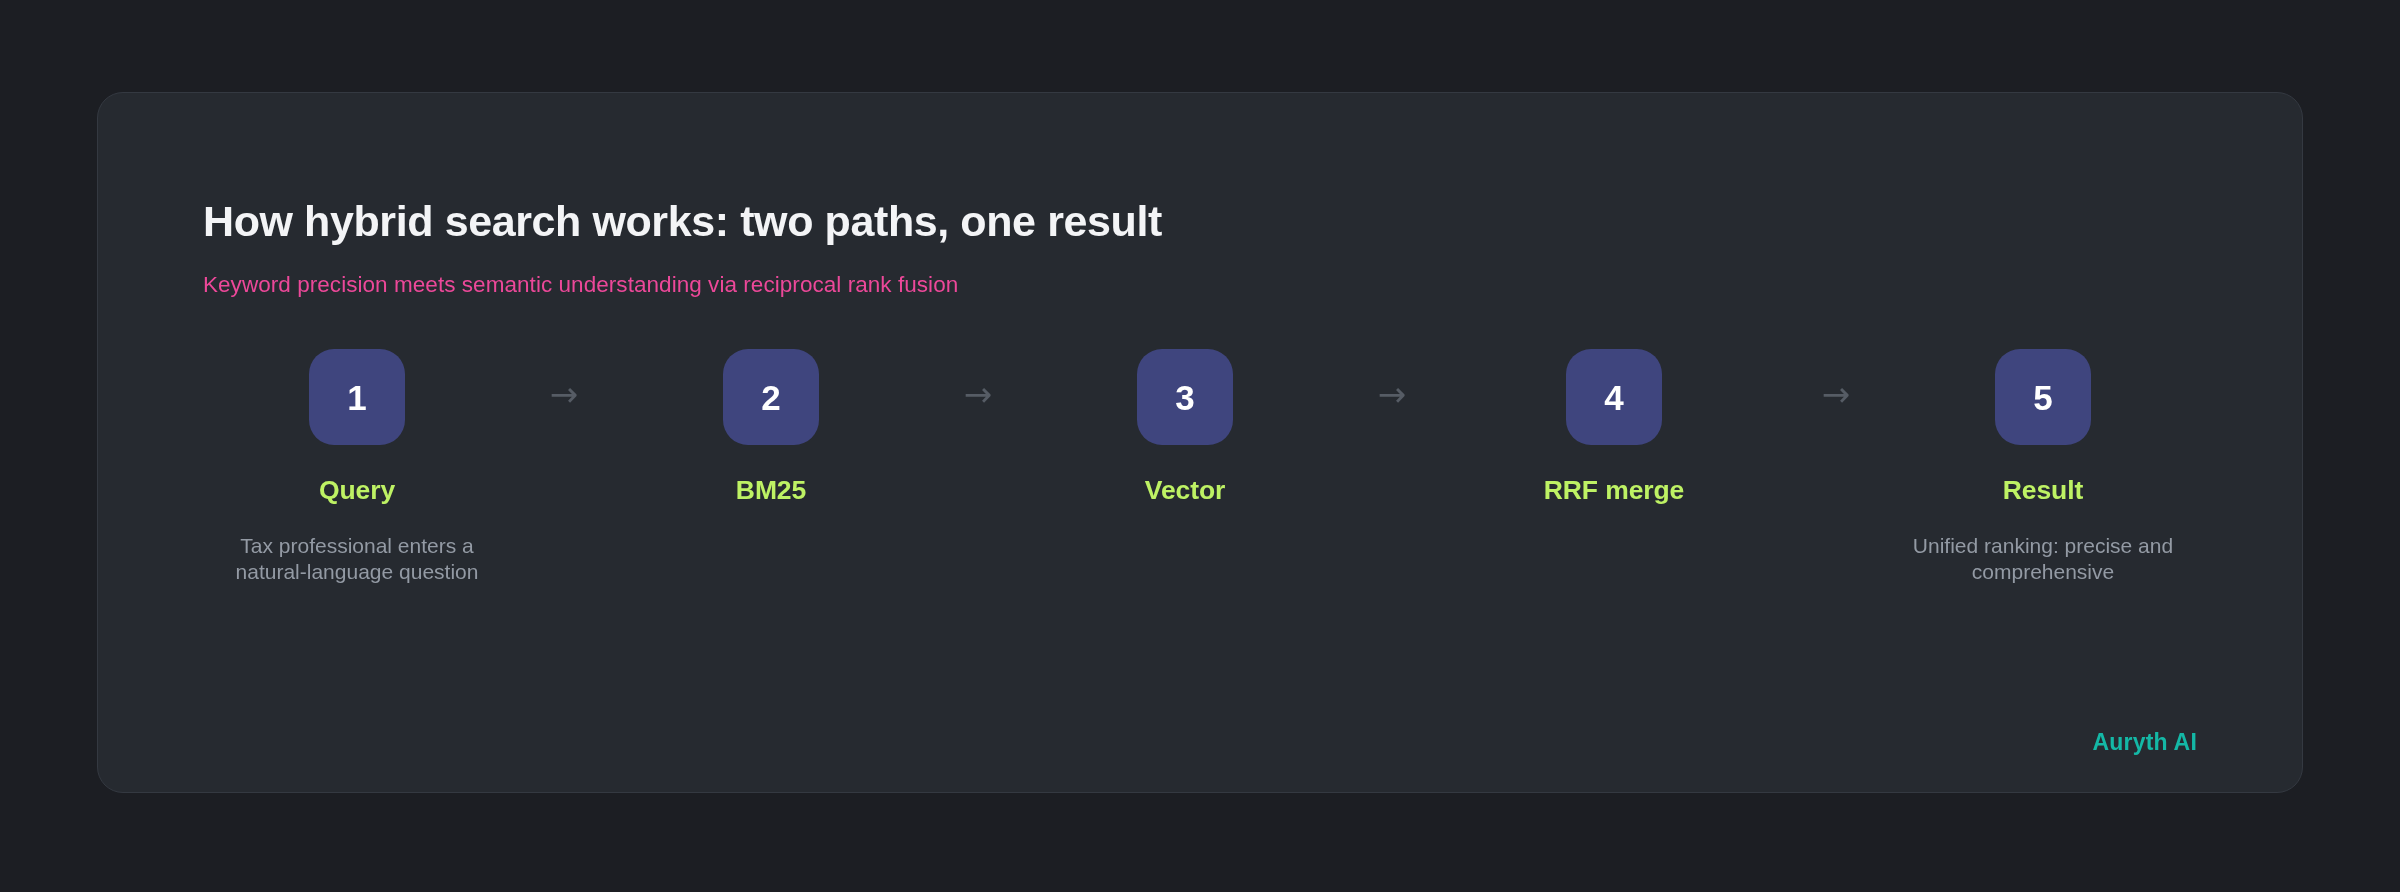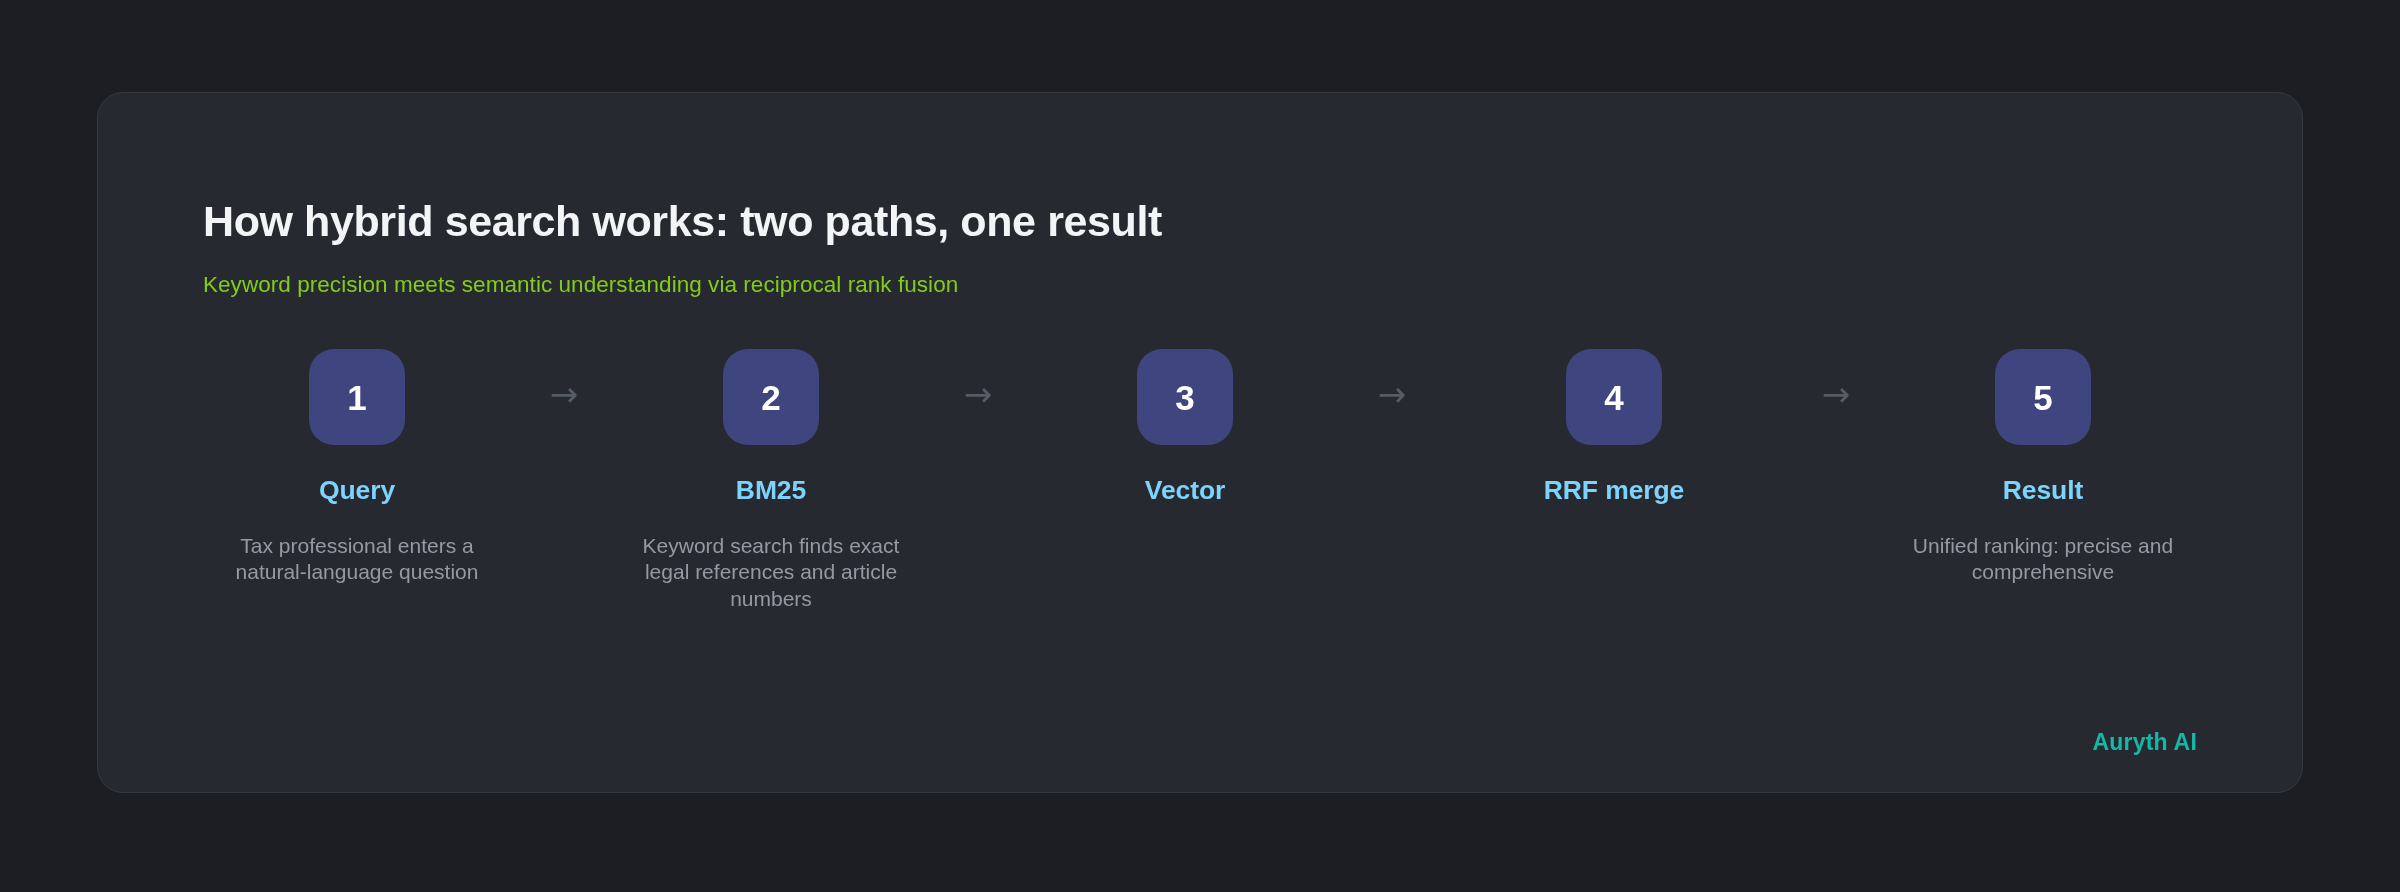--- a/index.html
+++ b/index.html
@@ -44,21 +44,21 @@
     color:#f3f4f6;
     letter-spacing:-0.4px;
     white-space:nowrap;
   }
   .subhead {
     position:absolute;
     left:105px;
     top:179px;
     font-size:22.5px;
     font-weight:400;
-    color:#84cc16;
+    color:#ec4899;
     letter-spacing:0.05px;
     white-space:nowrap;
   }
 
   
   .flow {
     position:absolute;
     left:0;
     right:0;
     top:256px;
@@ -89,21 +89,21 @@
     font-size:35px;
     font-weight:700;
     color:#ffffff;
     line-height:1;
   }
 
   .step-title {
     margin-top:31px;
     font-size:26.5px;
     font-weight:700;
-    color:#7dd3fc;
+    color:#bef264;
     letter-spacing:-0.1px;
     line-height:1.1;
   }
 
   .step-desc {
     margin-top:28px;
     font-size:21px;
     font-weight:400;
     color:#939aa4;
     line-height:1.25;
@@ -153,21 +153,20 @@
         <div class="badge">1</div>
         <div class="step-title">Query</div>
         <div class="step-desc">Tax professional enters a natural-language question</div>
       </div>
 
       <div class="arrow">→</div>
 
       <div class="step">
         <div class="badge">2</div>
         <div class="step-title">BM25</div>
-        <div class="step-desc">Keyword search finds exact legal references and article numbers</div>
       </div>
 
       <div class="arrow">→</div>
 
       <div class="step">
         <div class="badge">3</div>
         <div class="step-title">Vector</div>
       </div>
 
       <div class="arrow">→</div>

